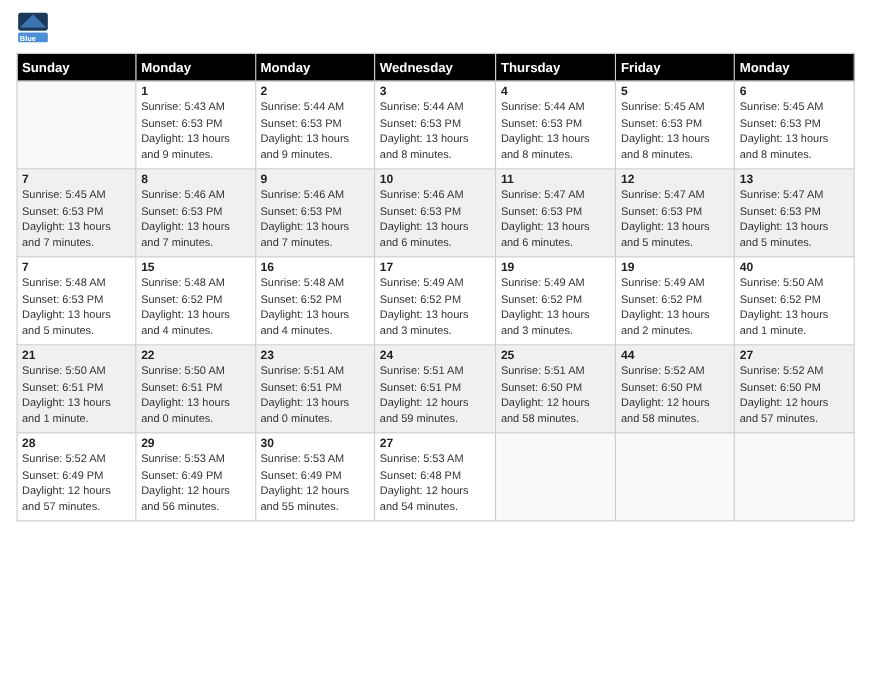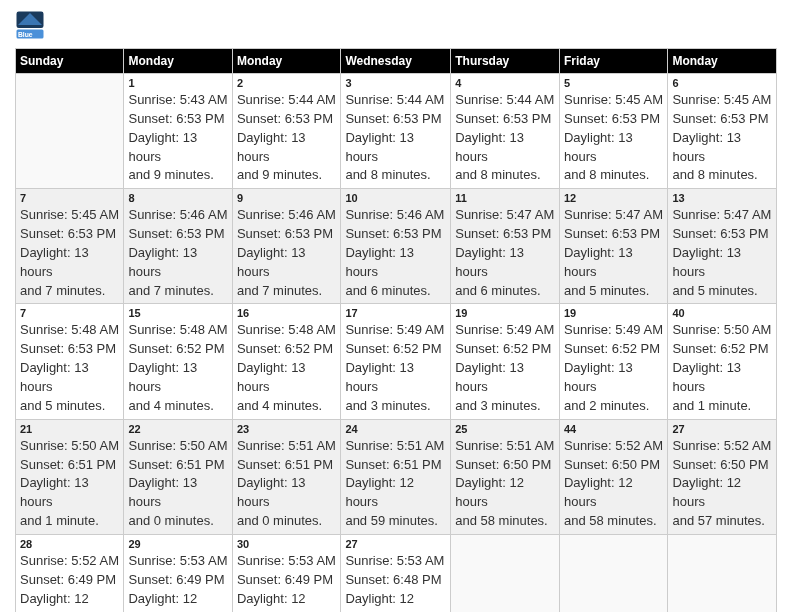--- a/index.html
+++ b/index.html
@@ -70,21 +70,21 @@
     }
     .day-num {
       font-weight: bold;
       font-size: 11px;
       color: #222;
       display: block;
       margin-bottom: 2px;
     }
     .day-info {
       color: #333;
-      font-size: 13px;
+      font-size: 10px;
       line-height: 1.45;
     }
     .row-shaded td {
       background: #f0f0f0;
     }
   </style>
 </head>
 <body>
 
 <div class="container">

